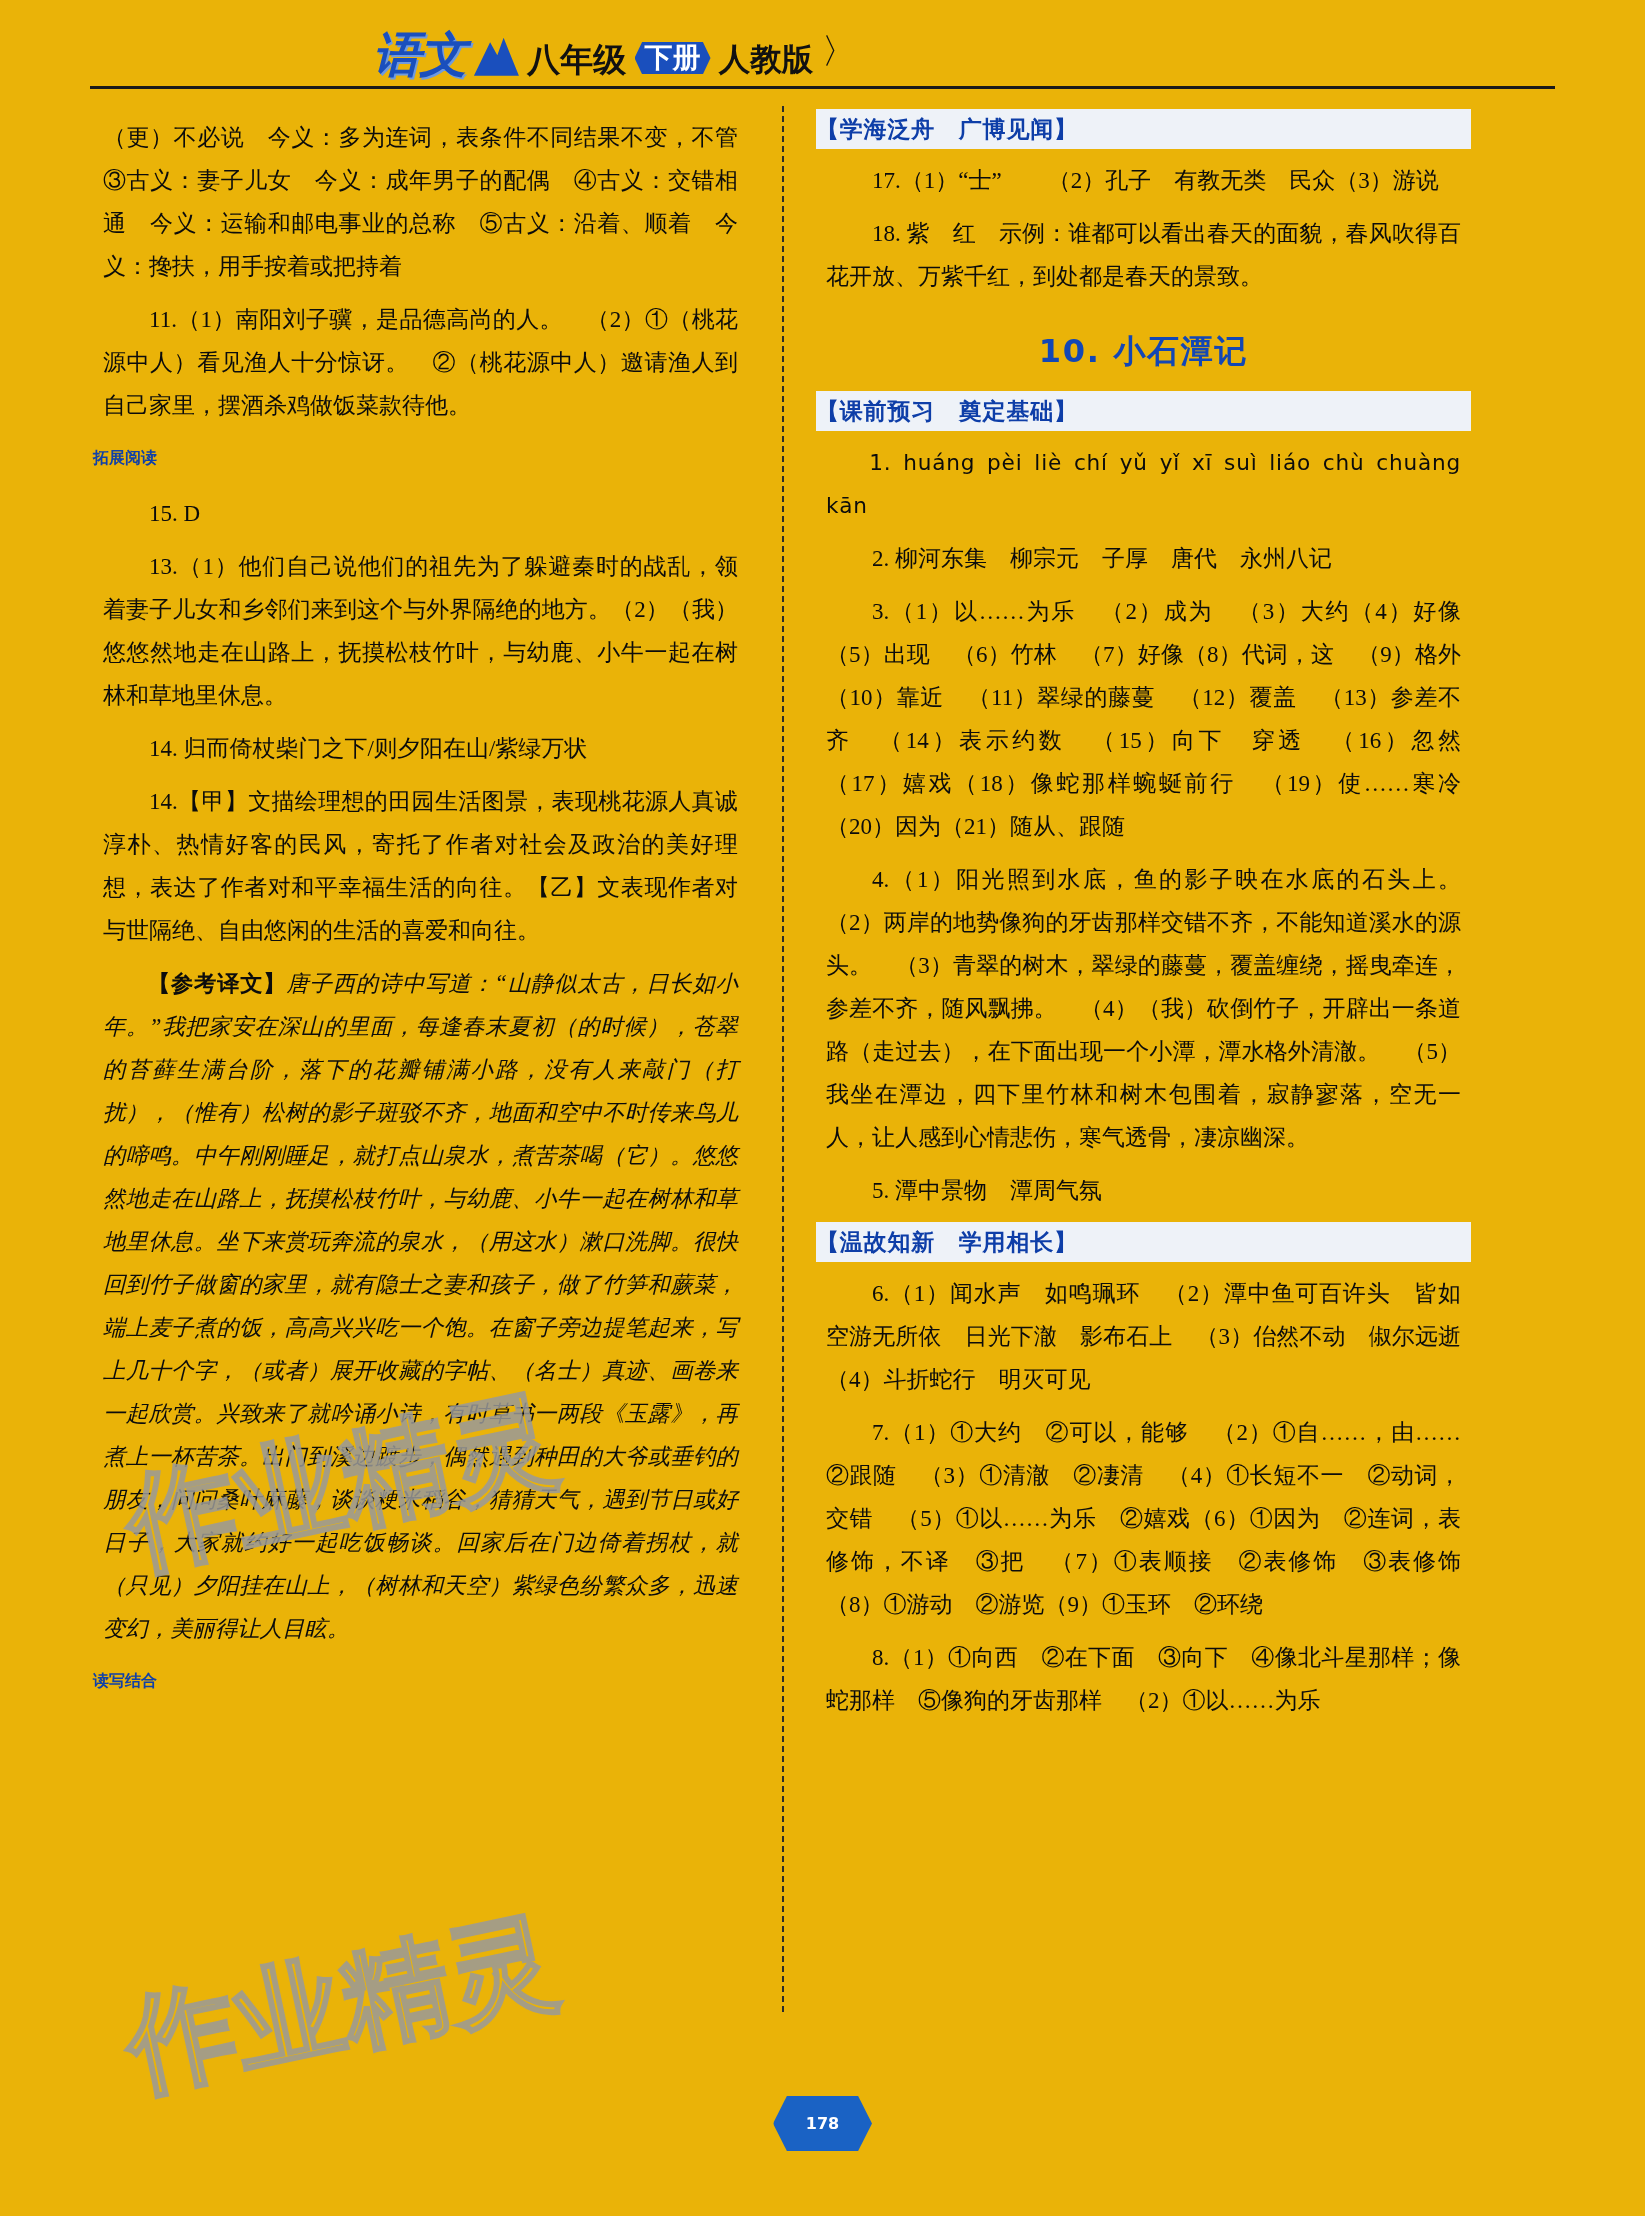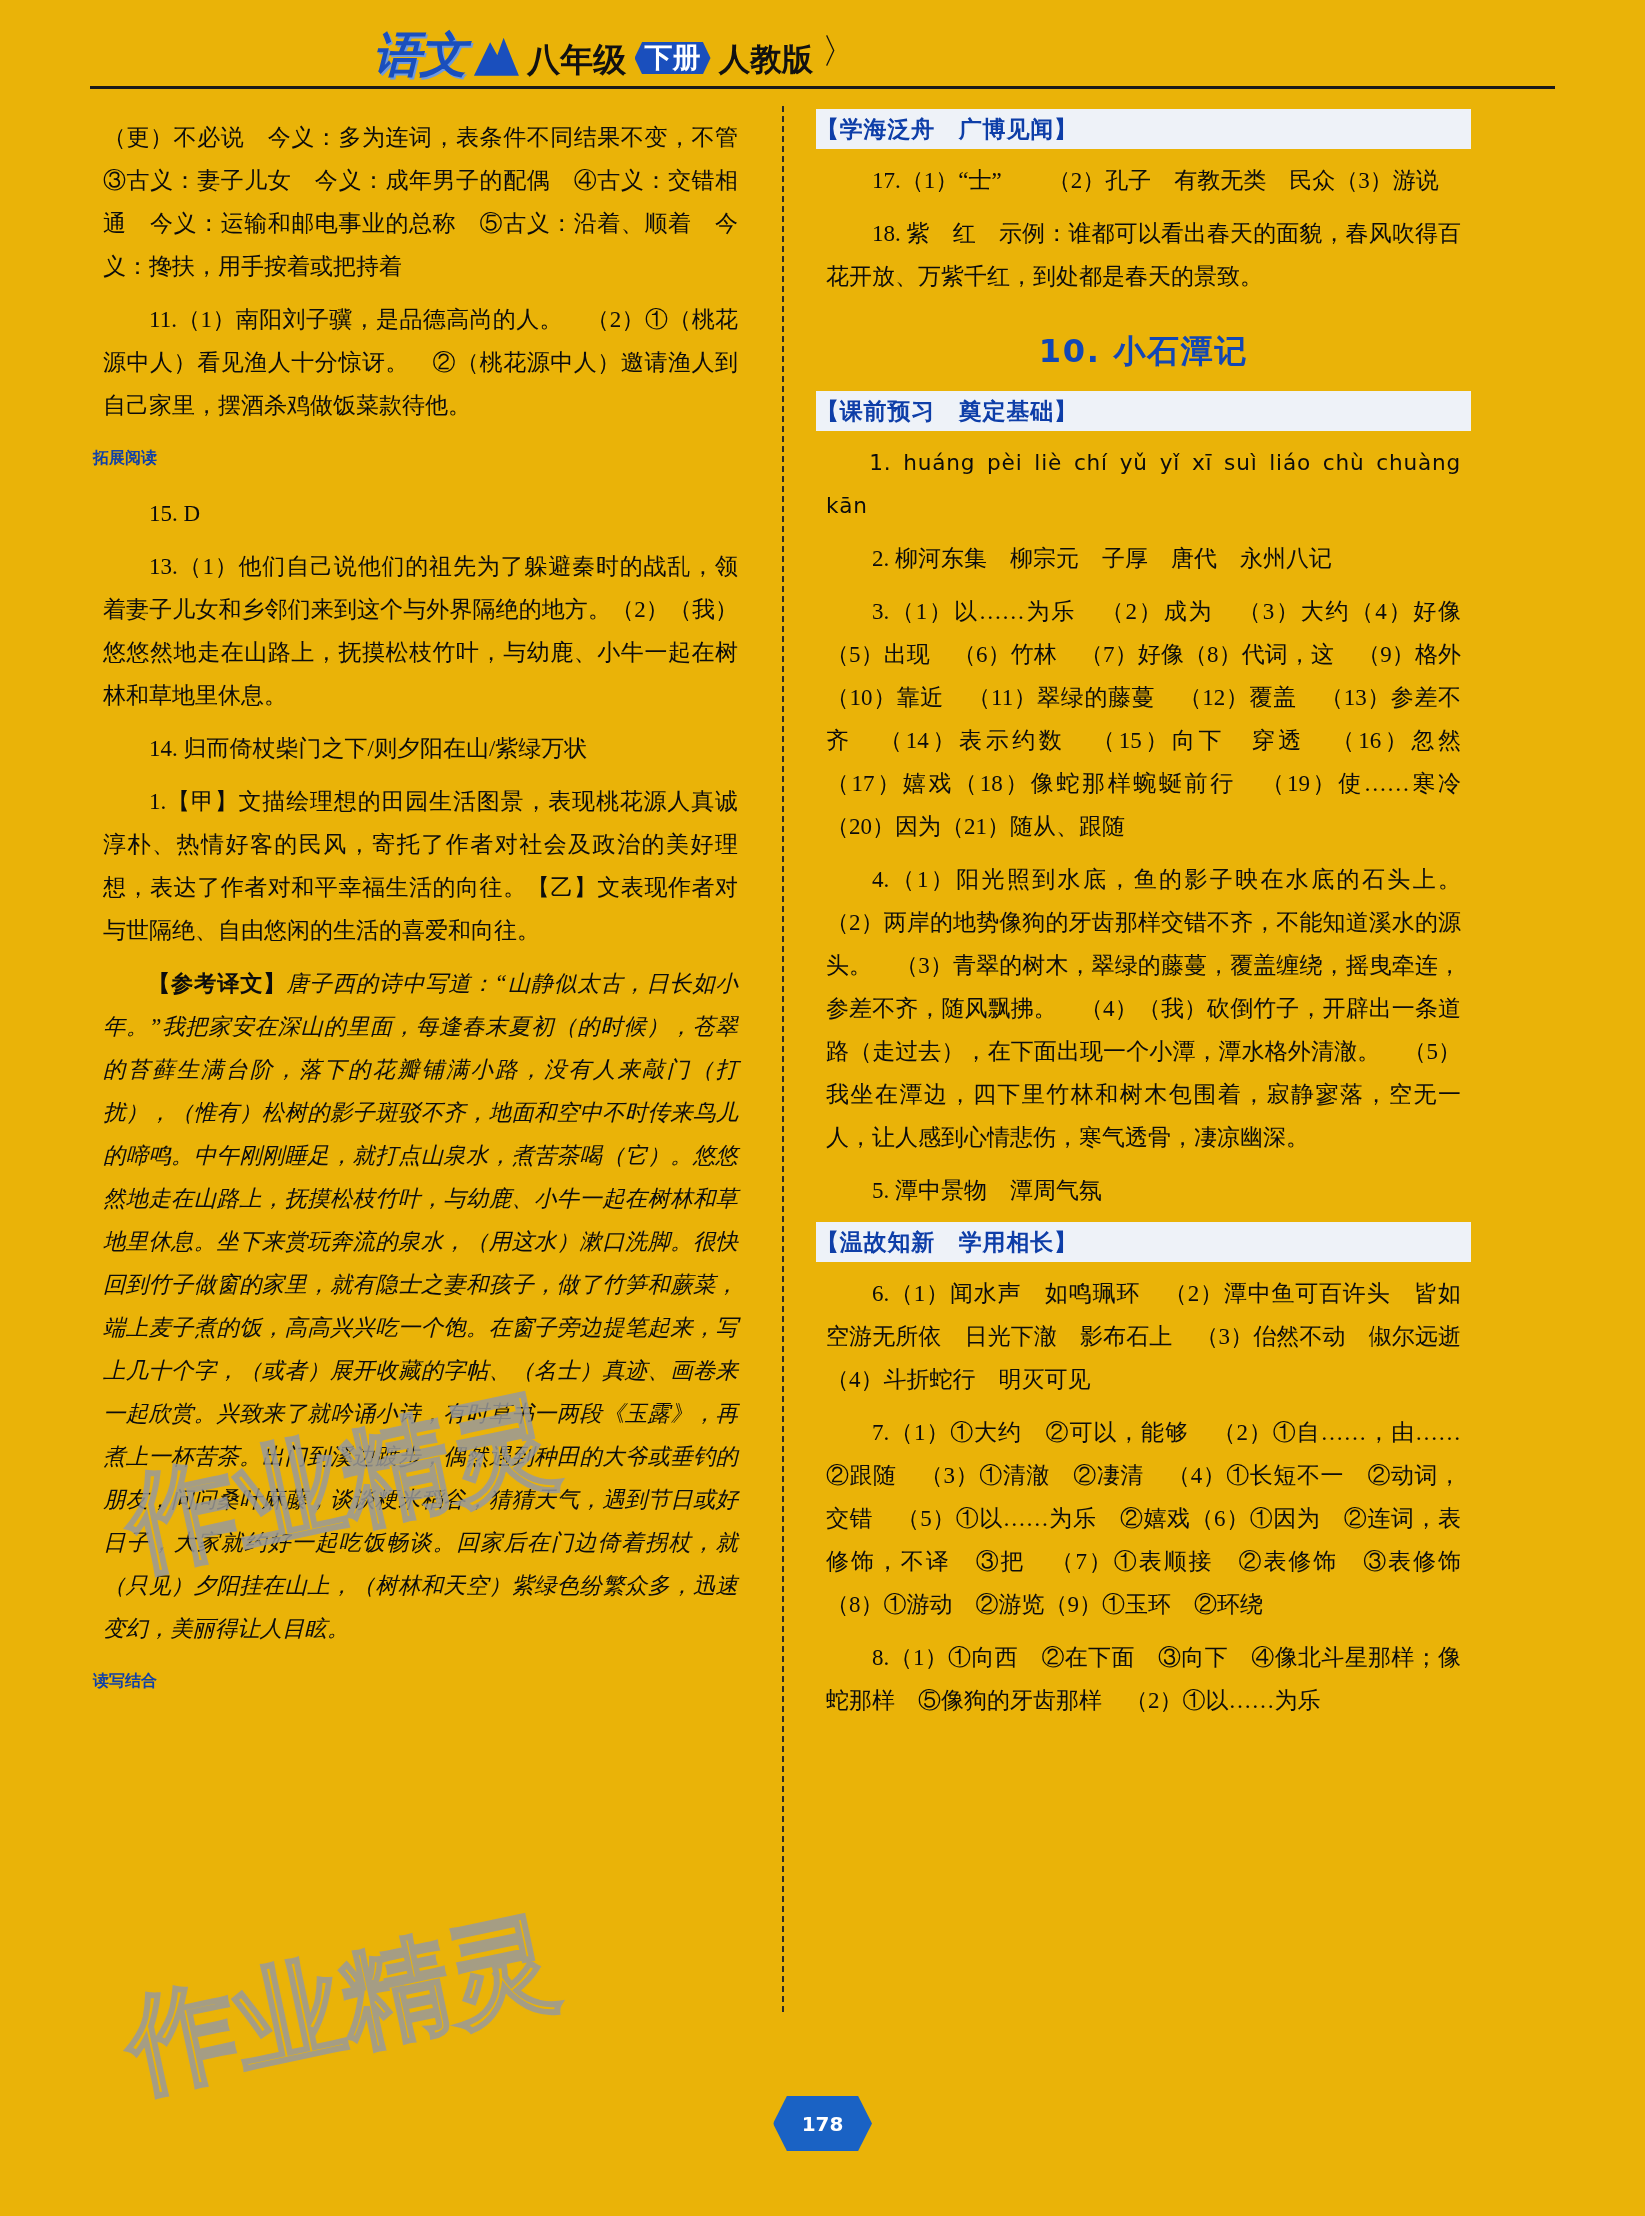--- a/index.html
+++ b/index.html
@@ -192,21 +192,21 @@
     position: absolute;
     left: 50%;
     transform: translateX(-50%);
     bottom: 65px;
     width: 99px;
     height: 55px;
     background: #1a62c4;
     color: #fff;
     font-family: "DejaVu Sans", sans-serif;
     font-weight: bold;
-    font-size: 20px;
+    font-size: 16px;
     display: flex;
     align-items: center;
     justify-content: center;
     clip-path: polygon(14% 0%, 86% 0%, 100% 50%, 86% 100%, 14% 100%, 0% 50%);
   }
 </style>
 </head>
 <body>
 
 <div id="page">
@@ -232,21 +232,21 @@
     <p class="para indent">11.（1）南阳刘子骥，是品德高尚的人。　（2）①（桃花源中人）看见渔人十分惊讶。　②（桃花源中人）邀请渔人到自己家里，摆酒杀鸡做饭菜款待他。</p>
 
     <p class="blue-head">拓展阅读</p>
 
     <p class="para indent">15. D</p>
 
     <p class="para indent">13.（1）他们自己说他们的祖先为了躲避秦时的战乱，领着妻子儿女和乡邻们来到这个与外界隔绝的地方。（2）（我）悠悠然地走在山路上，抚摸松枝竹叶，与幼鹿、小牛一起在树林和草地里休息。</p>
 
     <p class="para indent">14. 归而倚杖柴门之下/则夕阳在山/紫绿万状</p>
 
-    <p class="para indent">1.【甲】文描绘理想的田园生活图景，表现桃花源人真诚淳朴、热情好客的民风，寄托了作者对社会及政治的美好理想，表达了作者对和平幸福生活的向往。【乙】文表现作者对与世隔绝、自由悠闲的生活的喜爱和向往。</p>
+    <p class="para indent">14.【甲】文描绘理想的田园生活图景，表现桃花源人真诚淳朴、热情好客的民风，寄托了作者对社会及政治的美好理想，表达了作者对和平幸福生活的向往。【乙】文表现作者对与世隔绝、自由悠闲的生活的喜爱和向往。</p>
 
     <p class="para indent kai"><b>【参考译文】</b><span>唐子西的诗中写道：“山静似太古，日长如小年。”我把家安在深山的里面，每逢春末夏初（的时候），苍翠的苔藓生满台阶，落下的花瓣铺满小路，没有人来敲门（打扰），（惟有）松树的影子斑驳不齐，地面和空中不时传来鸟儿的啼鸣。中午刚刚睡足，就打点山泉水，煮苦茶喝（它）。悠悠然地走在山路上，抚摸松枝竹叶，与幼鹿、小牛一起在树林和草地里休息。坐下来赏玩奔流的泉水，（用这水）漱口洗脚。很快回到竹子做窗的家里，就有隐士之妻和孩子，做了竹笋和蕨菜，端上麦子煮的饭，高高兴兴吃一个饱。在窗子旁边提笔起来，写上几十个字，（或者）展开收藏的字帖、（名士）真迹、画卷来一起欣赏。兴致来了就吟诵小诗，有时草书一两段《玉露》，再煮上一杯苦茶。出门到溪边踱步，偶然遇到种田的大爷或垂钓的朋友，问问桑叶麻藤，谈谈粳米稻谷，猜猜天气，遇到节日或好日子，大家就约好一起吃饭畅谈。回家后在门边倚着拐杖，就（只见）夕阳挂在山上，（树林和天空）紫绿色纷繁众多，迅速变幻，美丽得让人目眩。</span></p>
 
     <p class="blue-head">读写结合</p>
 
   </div>
 
   <div class="col" id="col-right">
 
     <p class="band-head">【学海泛舟　广博见闻】</p>

